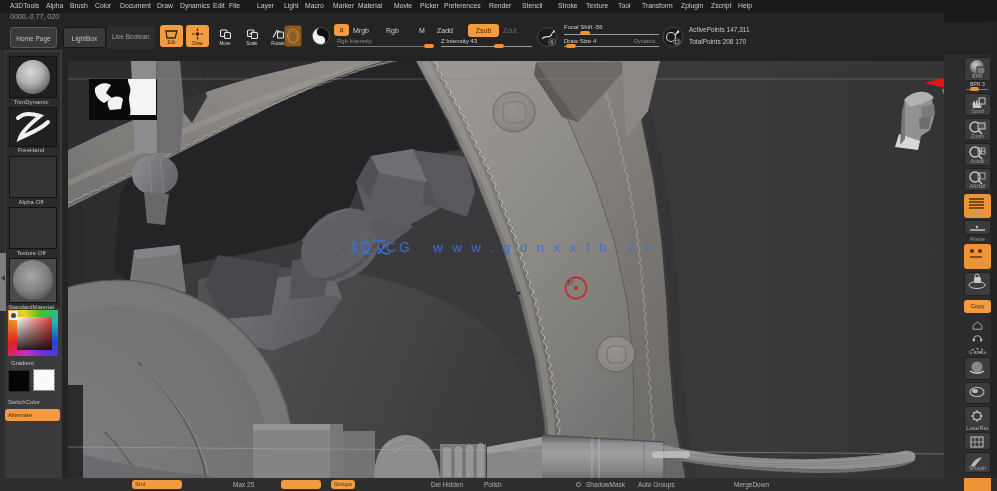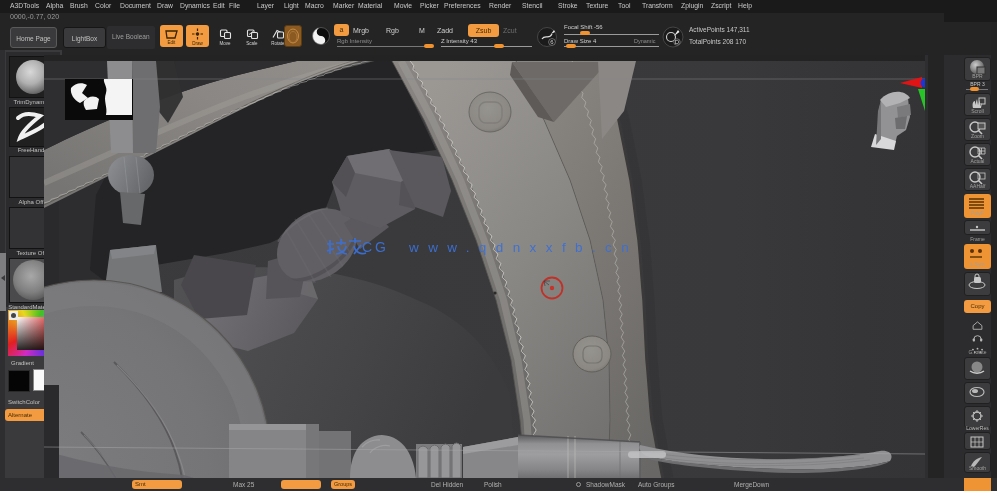--- a/index.html
+++ b/index.html
@@ -175,21 +175,21 @@
 <div class="tlabel" style="left:0;top:304px;width:62px;">StandardMaterial</div>
 <div class="a" style="left:8px;top:310px;width:50px;height:46px;background:conic-gradient(from 200deg at 50% 50%, #d02cc3, #e02020, #e87820, #e8d820, #48c020, #20b8b0, #2048d0, #7030d8, #d02cc3);"></div>
 <div class="a" style="left:17px;top:317px;width:35px;height:33px;background:linear-gradient(to bottom, rgba(0,0,0,0) 0%, rgba(0,0,0,0.85) 100%), linear-gradient(to right, #ffffff 0%, #e04040 100%);"></div>
 <div class="a" style="left:9px;top:311px;width:9px;height:9px;background:#ececec;"></div>
 <div class="a" style="left:11px;top:313px;width:5px;height:5px;background:#444;border-radius:50%;"></div>
 <div class="tlabel" style="left:0;top:360px;width:45px;">Gradient</div>
 <div class="a" style="left:8px;top:370px;width:22px;height:22px;background:#050505;border:1px solid #2a2a2a;"></div>
 <div class="a" style="left:33px;top:369px;width:22px;height:22px;background:#fafafa;border:1px solid #888;"></div>
 <div class="tlabel" style="left:0;top:399px;width:48px;">SwitchColor</div>
 <div class="obtn" style="left:5px;top:409px;width:55px;height:12px;font-size:6px;line-height:12px;text-align:left;padding-left:3px;">Alternate</div>
-<div class="a" style="left:44px;top:55px;width:884px;height:423px;">
+<div class="a" style="left:68px;top:55px;width:884px;height:423px;">
 <svg width="884" height="423" viewBox="0 0 884 423">
 <defs>
 <linearGradient id="bgg" x1="0" y1="0" x2="1" y2="0">
  <stop offset="0%" stop-color="#3b3b3d"></stop>
             <stop offset="78%" stop-color="#39393b"></stop>
             <stop offset="92%" stop-color="#353537"></stop>
             <stop offset="100%" stop-color="#343436"></stop>
 </linearGradient>
 <linearGradient id="rimg" x1="0.2" y1="0" x2="0.8" y2="1">
  <stop offset="0%" stop-color="#9b9894"></stop>

